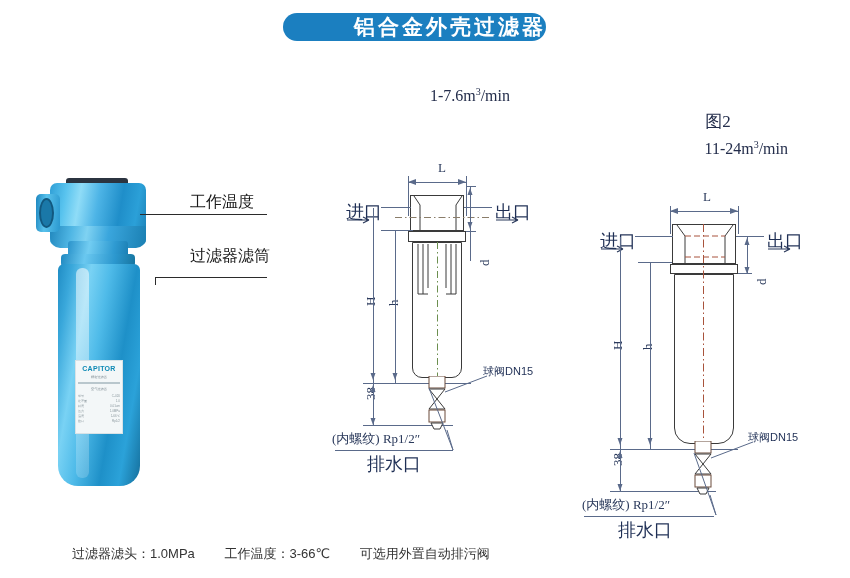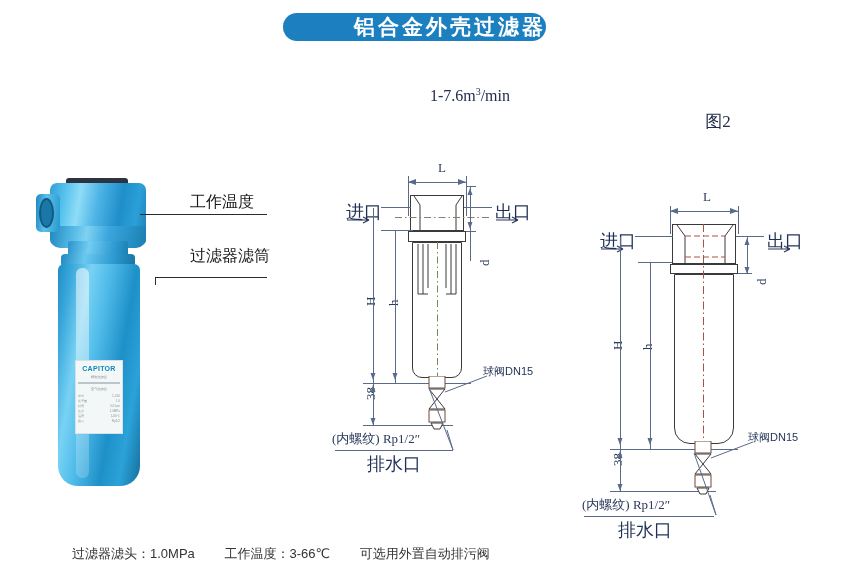--- a/index.html
+++ b/index.html
@@ -263,20 +263,23 @@
     <div class="ln ln-h" style="left:0px; top:370px; width:118px;"></div>
     <svg style="position:absolute; left:92px; top:300px;" width="40" height="72">
       <path d="M26,70 L2,8 M26,70 L20,50" stroke="#5a6a8a" stroke-width="1" fill="none"></path>
     </svg>
   </div>
 
   <div class="diagram" style="left:588px; top:80px; width:250px; height:430px;margin-top:30px;">
 
     <div class="dg-title" style="left:60px; top:0px; width:140px;">
       <div class="t1">图2</div>
+      <div class="t2">
+        <span>11-24m</span><span class="sup">3</span><span>/min</span>
+      </div>
     </div>
 
     <div class="dimtext" style="left:115px; top:79px;">L</div>
     <div class="ln ln-h" style="left:82px; top:101px; width:68px;"></div>
     <div class="ln ln-v" style="left:82px; top:96px; height:28px;"></div>
     <div class="ln ln-v" style="left:150px; top:96px; height:28px;"></div>
     <svg style="position:absolute; left:77px; top:95px;" width="80" height="14">
       <path d="M5,6 L13,3 L13,9 Z" fill="#5a6a8a"></path>
       <path d="M73,6 L65,3 L65,9 Z" fill="#5a6a8a"></path>
     </svg>

